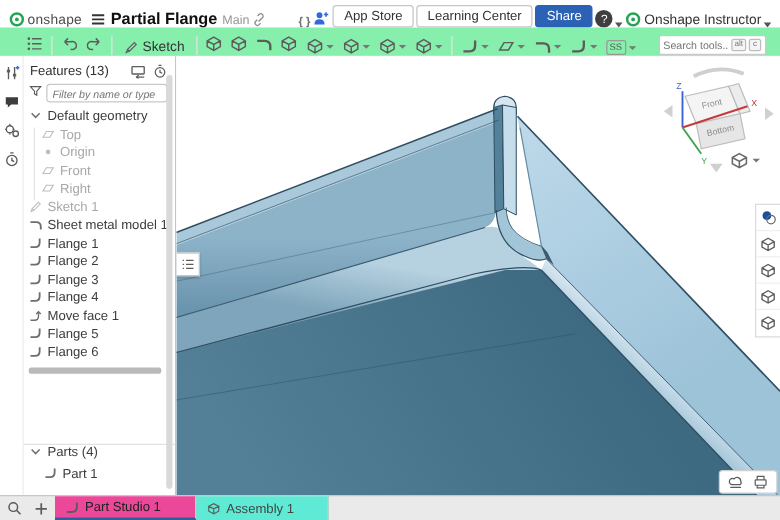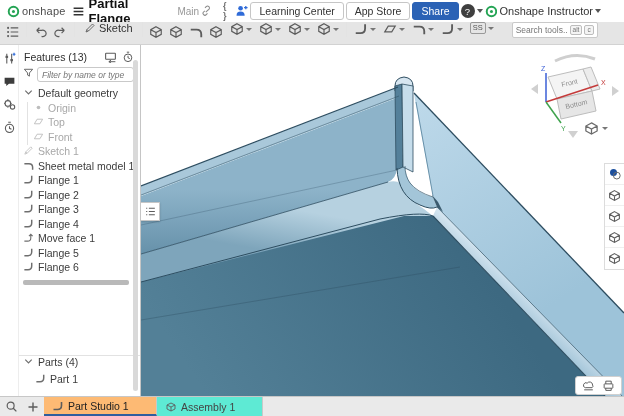--- a/index.html
+++ b/index.html
@@ -1,32 +1,32 @@
 <!DOCTYPE html>
 <html><head>
 <meta charset="utf-8">
 <style>
 *{margin:0;padding:0;box-sizing:border-box}
 html,body{width:624px;height:416px;overflow:hidden;background:#fff;font-family:"Liberation Sans",sans-serif;font-size:11px;color:#333;position:relative}
 svg{display:block}
 .icn{color:#5c5c5c}
 
-.topbar{position:absolute;left:0;top:0;right:16px;height:22px;background:#fff;display:flex;align-items:center;padding:0 7px;gap:2px}
+.topbar{position:absolute;left:0;top:0;right:0;height:22px;background:#fff;display:flex;align-items:flex-end;padding:0 7px;gap:2px}
 .brand{font-size:11px;color:#4d4d4d;letter-spacing:.2px}
 .doc-title{font-weight:bold;font-size:13px;color:#101010;margin-left:2px}
 .ws{font-size:10px;color:#979797;margin-left:2px}
 .fsglyph{font-size:9px;color:#6d6d6d;font-weight:bold;margin-left:6px}
 .tb-btn{border:1px solid #c6c6c6;border-radius:3px;padding:2px 8px;font-size:10.5px;color:#333;background:#fff;white-space:nowrap}
 .share{background:#2b62b5;border-color:#2b62b5;color:#fff;font-weight:normal}
 .help{width:14px;height:14px;border-radius:50%;background:#3f3f3f;color:#fff;font-size:9.5px;display:flex;align-items:center;justify-content:center;flex:none}
 .caret{width:0;height:0;border-left:3.5px solid transparent;border-right:3.5px solid transparent;border-top:4px solid #555;flex:none}
 .acct{font-size:11px;color:#333;white-space:nowrap}
 .spacer{flex:1}
 
-.toolbar{position:absolute;top:22px;left:0;right:0;height:23px;background:#e5e5e5;border-bottom:1px solid #d2d2d2;display:flex;align-items:flex-start;padding:0 3px;gap:1px}
+.toolbar{position:absolute;top:22px;left:0;right:0;height:23px;background:#86efac;border-bottom:1px solid #d2d2d2;display:flex;align-items:flex-end;padding:0 18px;gap:1px}
 .tbtn{height:19px;min-width:19px;display:flex;align-items:center;justify-content:center;border-radius:2px}
 .tsep{width:1px;height:15px;background:#e3e3e3;margin:0 3px;flex:none}
 .sketch{display:flex;align-items:center;gap:3px;padding:0 5px;font-size:11px;color:#333}
 .grp{display:flex;align-items:center;gap:2px;padding:0 3px}
 .dcaret{width:0;height:0;border-left:3px solid transparent;border-right:3px solid transparent;border-top:3.5px solid #777}
 .ss-chip{font-size:7.5px;border:1px solid #999;border-radius:2px;padding:0 2px;color:#555;line-height:10px;height:12px;display:flex;align-items:center}
 .search{margin-left:14px;display:flex;align-items:center;border:1px solid #c9c9c9;border-radius:2px;height:16px;width:86px;padding:0 3px;gap:2px;background:#fff}
 .search input{border:none;outline:none;flex:1;min-width:0;font-size:8.5px;color:#777;font-family:"Liberation Sans",sans-serif}
 .kbd{border:1px solid #bdbdbd;border-radius:2px;font-size:6.5px;color:#777;padding:0 2px;background:#f4f4f4;line-height:8.5px;flex:none}
 
@@ -54,21 +54,21 @@
 .minicube{position:absolute;left:443px;top:76px;display:flex;align-items:center;gap:3px}
 .rstrip{position:absolute;right:0;top:118px;width:20px;background:#fff;border:1px solid #dcdcdc;border-right:none}
 .rbtn{width:100%;height:21px;display:flex;align-items:center;justify-content:center;border-bottom:1px solid #efefef}
 .rbtn:last-child{border-bottom:none}
 .popout{position:absolute;left:0;top:157px;width:19px;height:19px;background:#fff;border:1px solid #c6c6c6;border-left:none;display:flex;align-items:center;justify-content:center;box-shadow:0 1px 2px rgba(0,0,0,.18)}
 .vtools{position:absolute;right:2px;bottom:1px;background:#fff;border:1px solid #d0d0d0;border-radius:3px;display:flex;align-items:center;gap:7px;padding:2px 6px}
 
 .bottombar{position:absolute;left:0;right:0;bottom:0;height:20px;background:#eaeaea;border-top:1px solid #c7c7c7;display:flex;align-items:stretch}
 .bb-icon{width:22px;display:flex;align-items:center;justify-content:center;flex:none}
 .tab{display:flex;align-items:center;gap:4px;padding:0 8px;font-size:10.5px;border-right:1px solid #c9c9c9}
-.tab.active{background:#fdba74;border-bottom:2px solid #2f5e9e;width:113px;color:#222}
+.tab.active{background:#ec4899;border-bottom:2px solid #2f5e9e;width:113px;color:#222}
 .tab.inactive{background:#5eead4;width:106px;color:#444}
 </style>
 </head>
 <body>
 
 <svg width="0" height="0" style="position:absolute" aria-hidden="true">
 <defs>
 <symbol id="s-chev" viewBox="0 0 12 12">
         <path d="M2.5,4 L6,7.5 L9.5,4" fill="none" stroke="currentColor" stroke-width="1.3"></path>
       </symbol>
@@ -177,22 +177,22 @@
   <span class="doc-title">Partial Flange</span>
   <span class="ws">Main</span>
   <svg width="12" height="12" class="icn" style="color:#8a8a8a">
       <use href="#s-link"></use>
     </svg>
   <span class="spacer"></span>
   <span class="fsglyph">{ }</span>
   <svg width="14" height="14" style="color:#2f6bd8">
       <use href="#s-person"></use>
     </svg>
+  <button class="tb-btn">App Store</button>
   <button class="tb-btn">Learning Center</button>
-  <button class="tb-btn">App Store</button>
   <button class="tb-btn share">Share</button>
   <span class="help">?</span>
   <span class="caret"></span>
   <svg width="13" height="13">
       <use href="#s-logo"></use>
     </svg>
   <span class="acct">Onshape Instructor</span>
   <span class="caret"></span>
 </div>
 
@@ -335,35 +335,41 @@
 
   <div class="trow">
     <svg class="ticon">
         <use href="#s-chev"></use>
       </svg>
     <span>Default geometry</span>
   </div>
   <div class="kids">
     <div class="trow muted">
       <svg class="ticon">
+          <use href="#s-plane"></use>
+        </svg>
+      <span>Top</span>
+    </div>
+    <div class="trow muted">
+      <svg class="ticon">
           <use href="#s-origin"></use>
         </svg>
       <span>Origin</span>
     </div>
     <div class="trow muted">
       <svg class="ticon">
           <use href="#s-plane"></use>
         </svg>
-      <span>Top</span>
+      <span>Front</span>
     </div>
     <div class="trow muted">
       <svg class="ticon">
           <use href="#s-plane"></use>
         </svg>
-      <span>Front</span>
+      <span>Right</span>
     </div>
   </div>
   <div class="trow muted">
     <svg class="ticon">
         <use href="#s-pencil"></use>
       </svg>
     <span>Sketch 1</span>
   </div>
   <div class="trow">
     <svg class="ticon">

